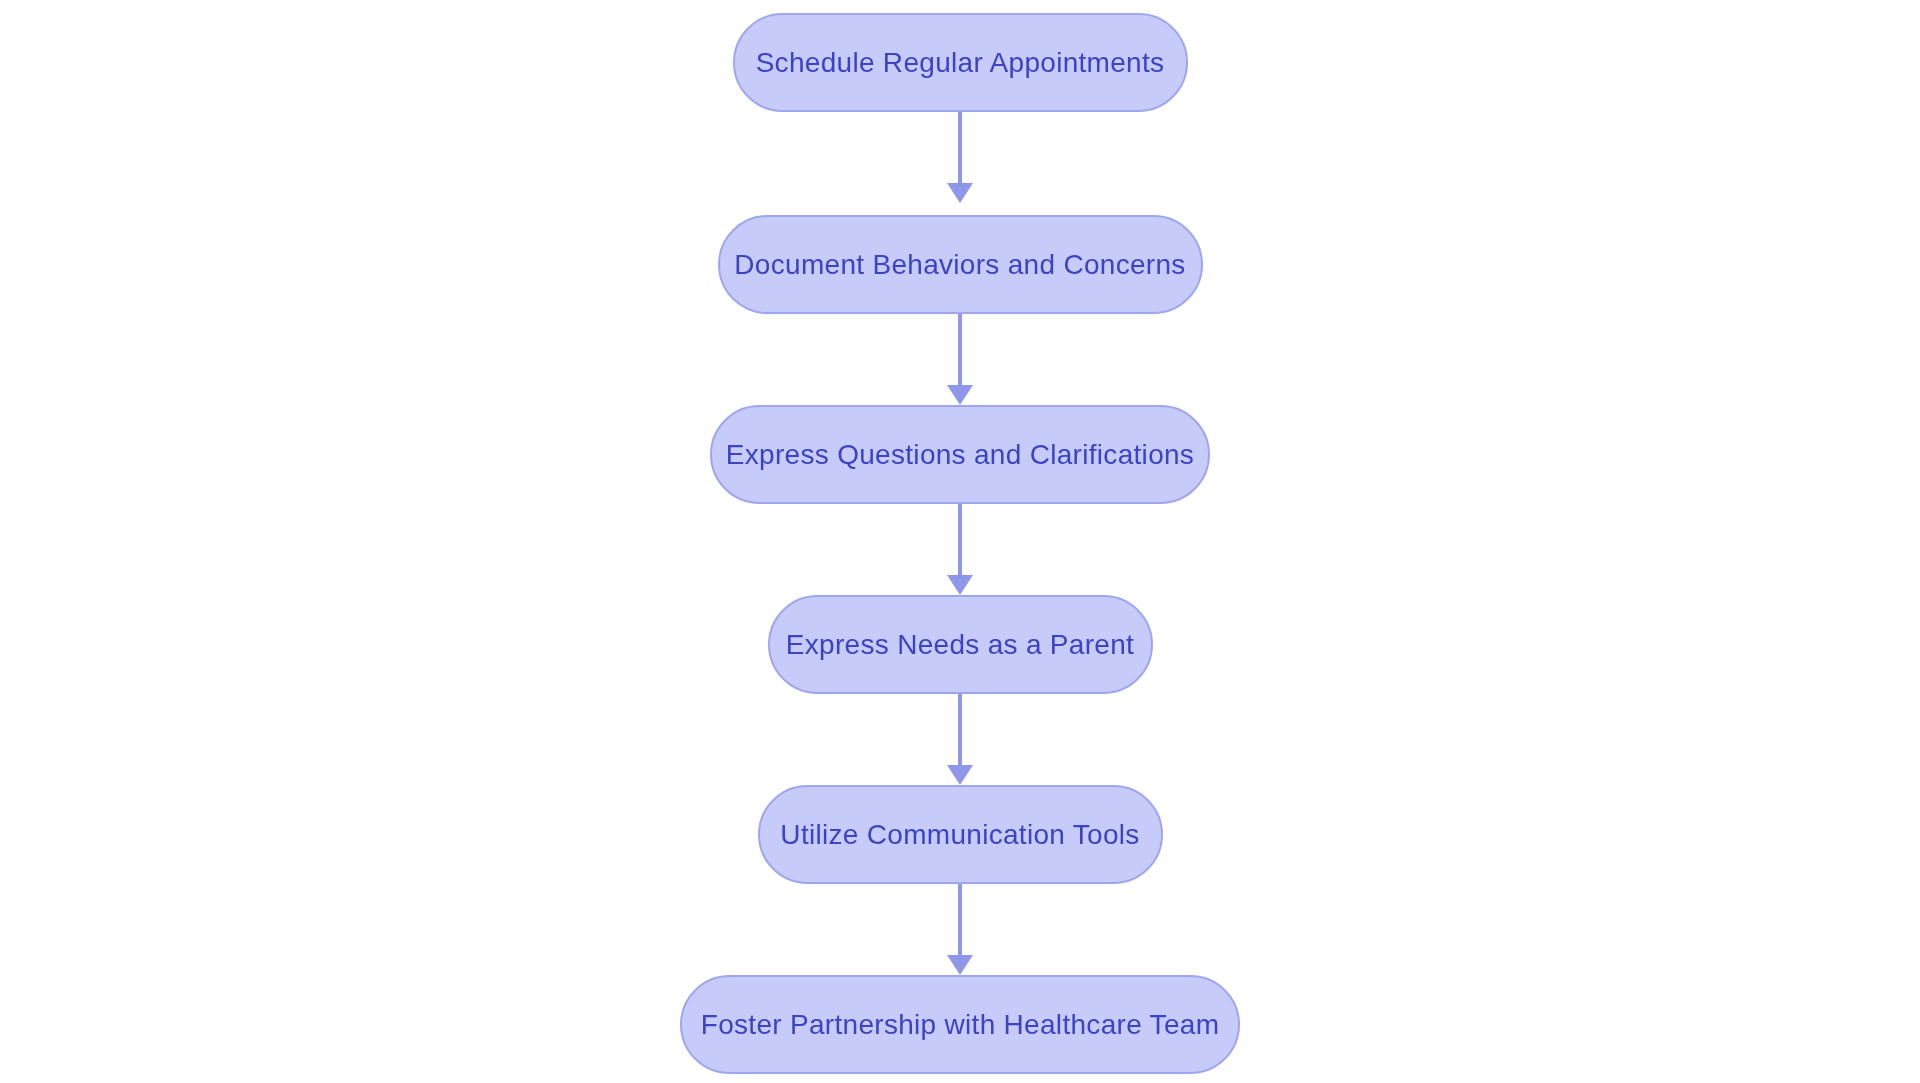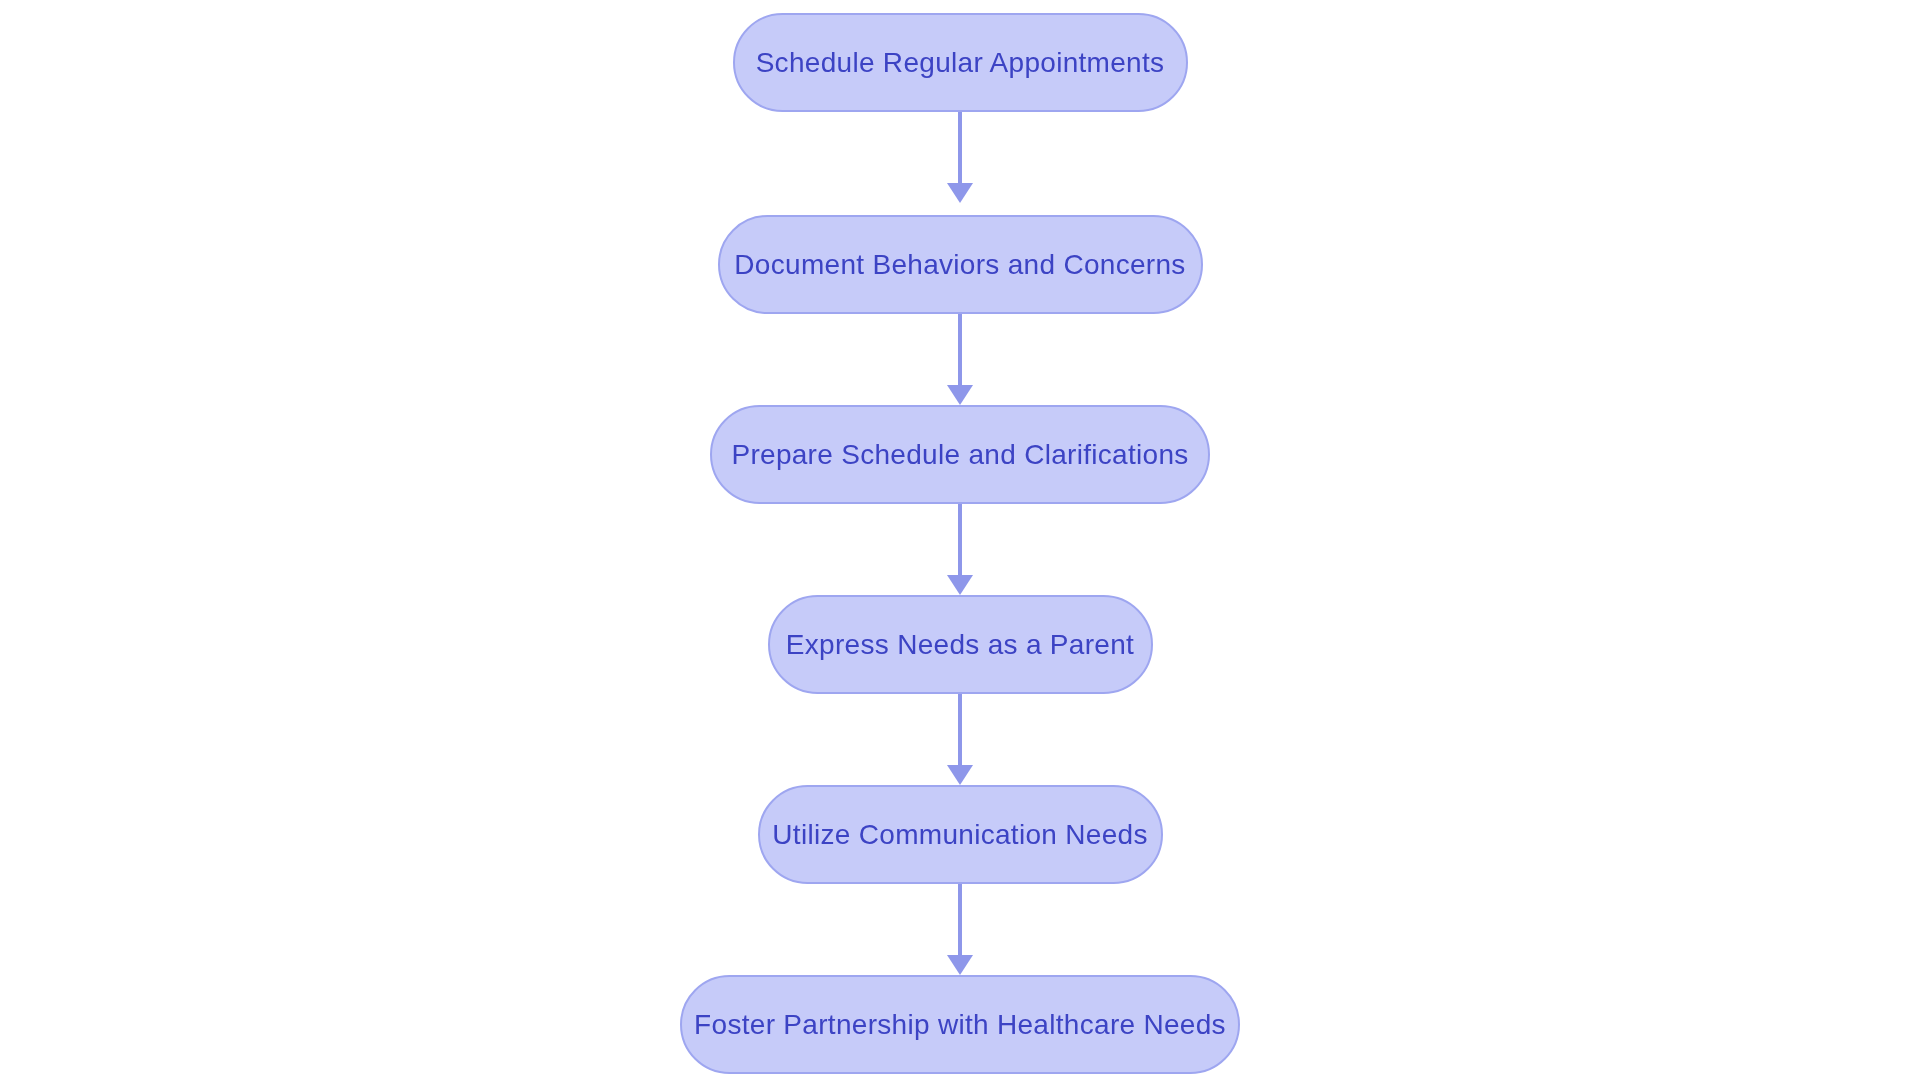--- a/index.html
+++ b/index.html
@@ -80,37 +80,37 @@
       <div class="head"></div>
     </div>
 
     <div class="node n2">Document Behaviors and Concerns</div>
 
     <div class="arrow">
       <div class="shaft"></div>
       <div class="head"></div>
     </div>
 
-    <div class="node n3">Prepare Schedule and Clarifications</div>
+    <div class="node n3">Express Questions and Clarifications</div>
 
     <div class="arrow">
       <div class="shaft"></div>
       <div class="head"></div>
     </div>
 
     <div class="node n4">Express Needs as a Parent</div>
 
     <div class="arrow">
       <div class="shaft"></div>
       <div class="head"></div>
     </div>
 
-    <div class="node n5">Utilize Communication Needs</div>
+    <div class="node n5">Utilize Communication Tools</div>
 
     <div class="arrow">
       <div class="shaft"></div>
       <div class="head"></div>
     </div>
 
-    <div class="node n6">Foster Partnership with Healthcare Needs</div>
+    <div class="node n6">Foster Partnership with Healthcare Team</div>
 
   </div>
 </div>
 
 </body></html>

